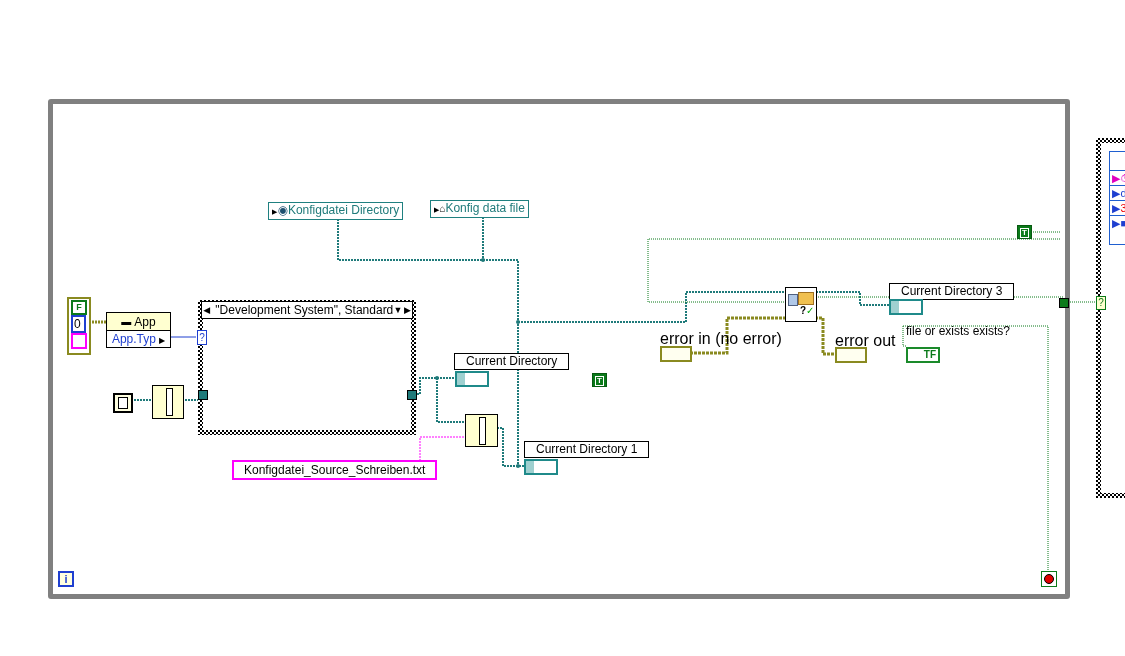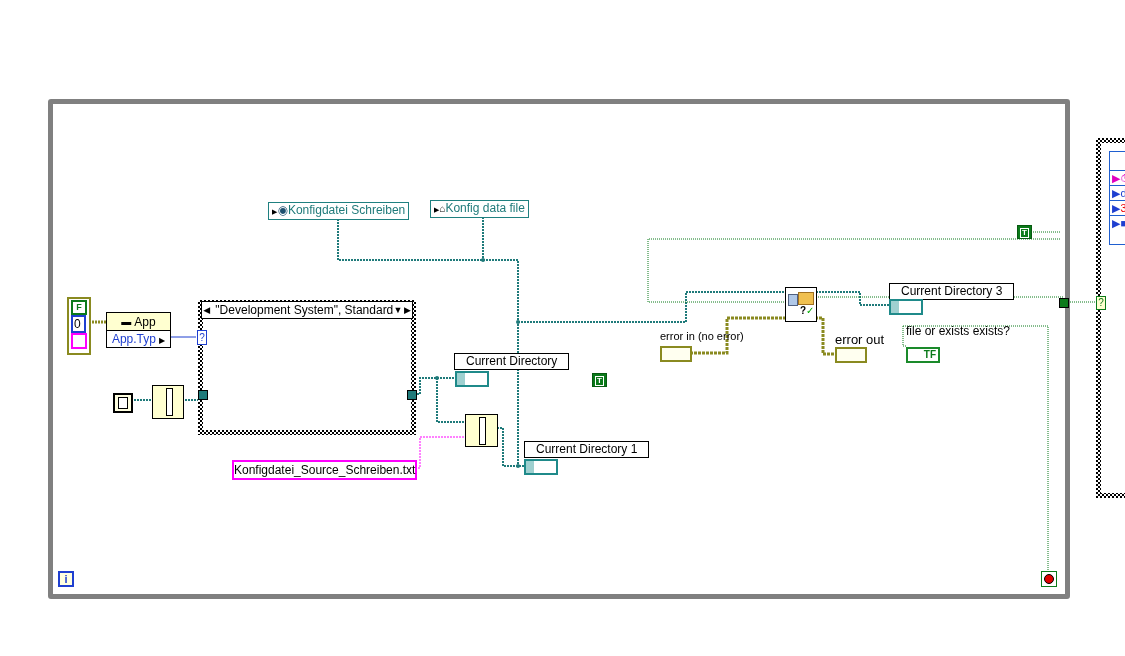--- a/index.html
+++ b/index.html
@@ -27,21 +27,21 @@
   .label { background:#fff; border:1px solid #000; padding:0 11px; font-size:12px; line-height:15px; white-space:nowrap; }
   .localvar { border:1px solid #1f8080; color:#1f7a7a; background:#fff; padding:0 3px; line-height:15px; white-space:nowrap; font-size:12px; }
   .path-ind { width:30px; height:12px; border:2px solid #1f8a8a; background:#fff; }
   .path-ind .tri { position:absolute; left:0; top:0; width:8px; height:12px; background:#9fd0d0; }
   .bool-const { width:13px; height:12px; background:#0b7a1a; border:1px solid #075a10; color:#fff; font-weight:bold; font-size:10px; text-align:center; line-height:12px; }
   .bool-const span { display:inline-block; border:1px solid #fff; line-height:8px; width:7px; font-size:8px; }
   .fn-box { background:#ffffd0; border:1px solid #000; }
   .err-ind { width:28px; height:12px; border:2px solid #8a8a20; background:#fffff0; }
   .tf-ind { width:28px; height:12px; border:2px solid #1a8a2a; background:#fff; color:#0b7a1a; font-weight:bold; font-size:10px; line-height:12px; text-align:right; padding-right:2px; box-sizing:content-box; }
   .tunnel { position:absolute; width:8px; height:8px; background:#1f7a7a; border:1px solid #000; }
-  .str-const { border:2px solid #ff00ff; background:#fff; padding:0 0; line-height:16px; font-size:12px; white-space:nowrap; }
+  .str-const { border:2px solid #ff00ff; background:#fff; padding:0 10px; line-height:16px; font-size:12px; white-space:nowrap; }
 </style>
 </head>
 <body>
 
 <div class="abs loop-frame"></div>
 
 <div class="abs" style="left:58px;top:571px;width:12px;height:12px;border:2px solid #1f3fd0;background:#ffffe0;color:#1f3fd0;font-weight:bold;font-size:11px;text-align:center;line-height:12px;">i</div>
 
 <div class="abs" style="left:1041px;top:571px;width:14px;height:14px;border:1px solid #0b7a1a;background:#fff;">
   <div style="position:absolute;left:2px;top:2px;width:10px;height:10px;border-radius:50%;background:#e00000;border:1px solid #000;box-sizing:border-box;"></div>
@@ -116,21 +116,21 @@
     <span class="lbl">"Development System", Standard</span>
     <span class="arr">▼</span>
     <span class="arr">▶</span>
   </div>
 </div>
 <div class="abs" style="left:197px;top:330px;width:8px;height:13px;border:1px solid #1f3fd0;background:#fff;color:#1f3fd0;font-size:10px;line-height:13px;text-align:center;">?</div>
 <div class="tunnel" style="left:198px;top:390px;"></div>
 <div class="tunnel" style="left:407px;top:390px;"></div>
 
 <div class="abs localvar" style="left:268px;top:202px;">
-  <span style="font-size:7px;color:#000;">▶</span><span style="color:#1f5070;">◉</span><span>Konfigdatei Schreiben</span>
+  <span style="font-size:7px;color:#000;">▶</span><span style="color:#1f5070;">◉</span><span>Konfigdatei Directory</span>
 </div>
 <div class="abs localvar" style="left:430px;top:200px;">
   <span style="font-size:7px;color:#000;">▶</span><span style="color:#000;font-size:10px;">⌂</span><span>Konfig data file</span>
 </div>
 
 <div class="abs label" style="left:454px;top:353px;">Current Directory</div>
 <div class="abs path-ind" style="left:455px;top:371px;">
   <div class="tri"></div>
 </div>
 
@@ -148,24 +148,24 @@
 <div class="abs bool-const" style="left:592px;top:373px;"><span>T</span></div>
 
 <div class="abs bool-const" style="left:1017px;top:225px;"><span>T</span></div>
 
 <div class="abs" style="left:785px;top:287px;width:30px;height:33px;border:1px solid #000;background:#fff;">
   <div style="position:absolute;left:2px;top:6px;width:8px;height:10px;background:#b0c8e8;border:1px solid #506080;"></div>
   <div style="position:absolute;left:12px;top:4px;width:14px;height:11px;background:#f0c050;border:1px solid #a07020;"></div>
   <div style="position:absolute;left:14px;top:17px;font-size:10px;font-weight:bold;">?<span style="color:#0a0;">✓</span></div>
 </div>
 
-<div class="abs" style="left:660px;top:330px;font-size:11px;white-space:nowrap;">error in (no error)</div>
+<div class="abs" style="left:660px;top:330px;font-size:16px;white-space:nowrap;">error in (no error)</div>
 <div class="abs err-ind" style="left:660px;top:346px;"></div>
 
-<div class="abs" style="left:835px;top:332px;font-size:13px;white-space:nowrap;">error out</div>
+<div class="abs" style="left:835px;top:332px;font-size:16px;white-space:nowrap;">error out</div>
 <div class="abs err-ind" style="left:835px;top:347px;"></div>
 
 <div class="abs label" style="left:889px;top:283px;">Current Directory 3</div>
 <div class="abs path-ind" style="left:889px;top:299px;">
   <div class="tri"></div>
 </div>
 
 <div class="abs" style="left:906px;top:324px;font-size:12px;white-space:nowrap;">file or exists exists?</div>
 <div class="abs tf-ind" style="left:906px;top:347px;">TF</div>
 

